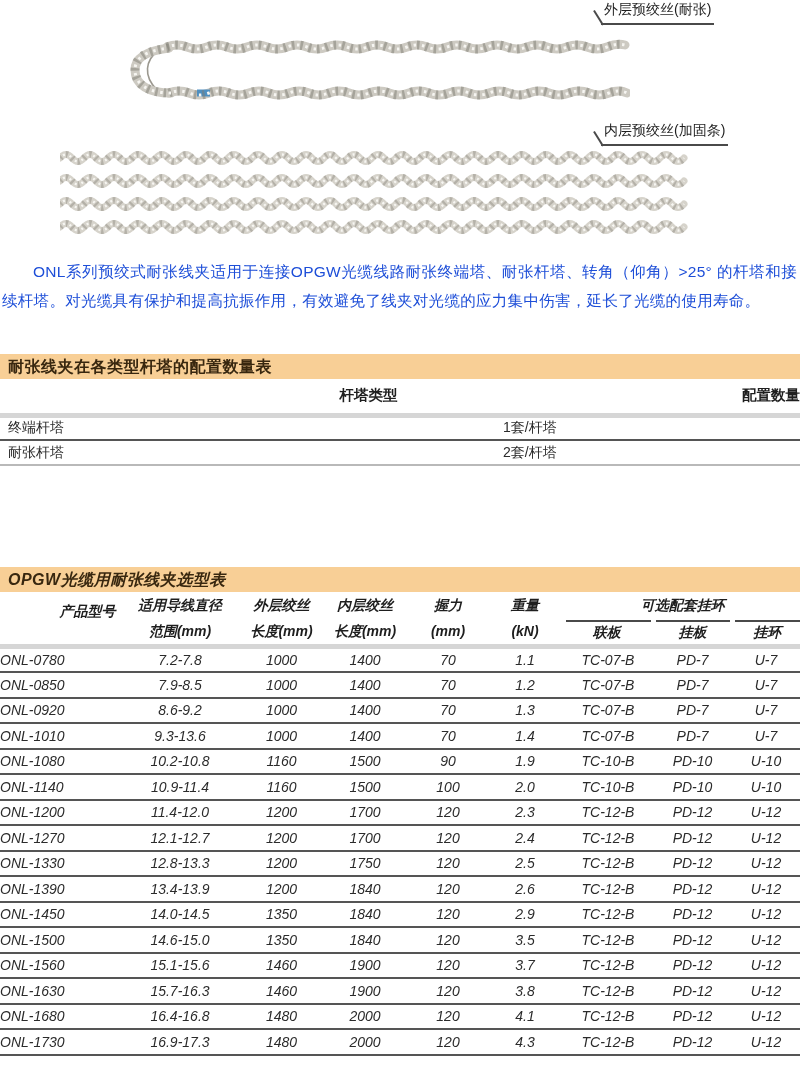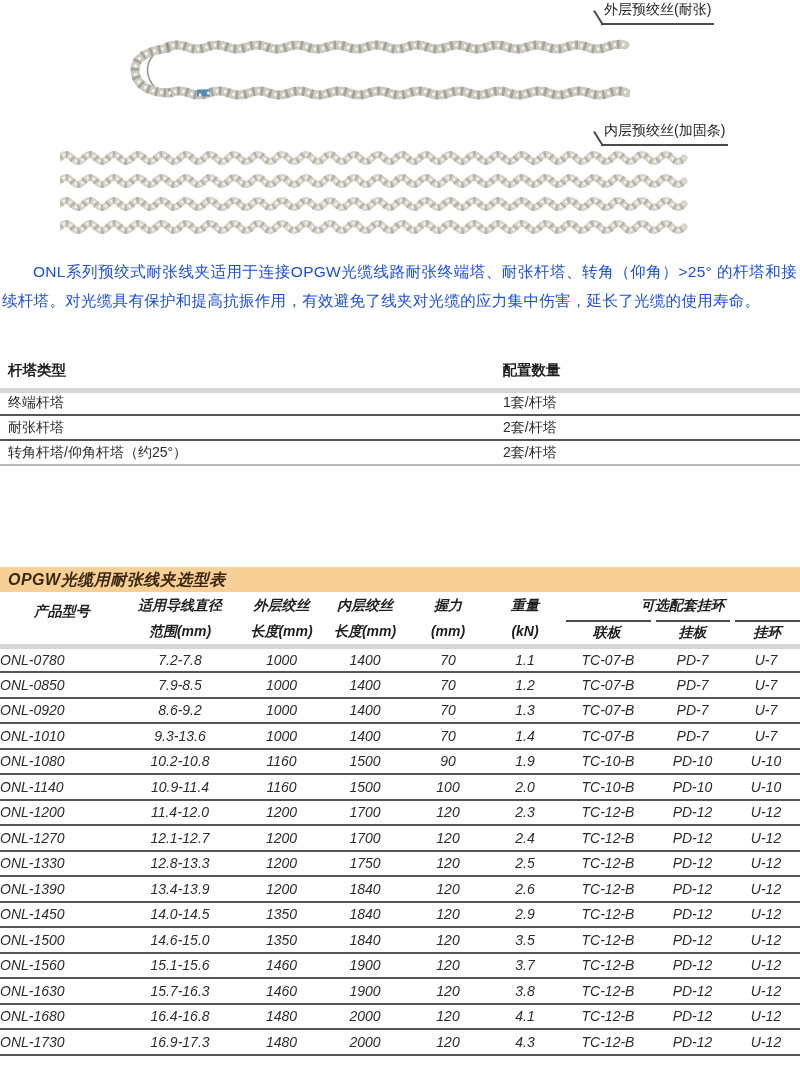--- a/index.html
+++ b/index.html
@@ -60,21 +60,21 @@
     font-weight:bold;
     font-size:16px;
     padding-left:8px;
     letter-spacing:.5px;
   }
 
   
   .tbl1 { position:absolute; top:354px; left:0; width:800px; }
   table { width:100%; border-collapse:collapse; table-layout:fixed; }
   .t1 th {
-    text-align:left; font-weight:bold; font-size:14.5px; color:#1e1e1e;
+    text-align:right; font-weight:bold; font-size:14.5px; color:#1e1e1e;
     height:36px; vertical-align:middle;
     border-bottom:5px solid #d6d6d6;
     padding-left:8px;
   }
   .t1 th + th { border-left:5px solid #fff; padding-left:100px; }
   .t1 td {
     height:25px; font-size:14px; color:#2b2b2b;
     border-bottom:2px solid #555;
     padding-left:8px; vertical-align:middle;
   }
@@ -82,21 +82,21 @@
   .t1 tr:last-child td { border-bottom:2px solid #b9b9b9; }
 
   
   .tbl2 { position:absolute; top:567px; left:0; width:800px;font-style:italic; }
   .t2 thead th {
     font-weight:bold; font-size:14px; color:#1e1e1e;
     text-align:center; vertical-align:middle;
     border-bottom:5px solid #d6d6d6;
   }
   .t2 thead th + th { border-left:5px solid #fff; }
-  .t2 th.c1 { text-align:center; vertical-align:top; padding:6px 0 0 8px; }
+  .t2 th.c1 { text-align:right; vertical-align:top; padding:6px 0 0 8px; }
   .t2 .hl { line-height:26px; font-weight:bold; }
   .t2 th.ring-group {
     height:27px;
     border-bottom:2px solid #4a4a4a;
   }
   .t2 th.sub { height:23px; }
   .t2 td {
     height:25.5px; font-size:14px; color:#2b2b2b;
     text-align:center; vertical-align:middle;
     border-bottom:2px solid #555;
@@ -163,42 +163,39 @@
   </div>
   <div class="fig-label" style="left:601px; top:122px;">
     <span>内层预绞丝(加固条)</span>
     <span class="diag"></span>
   </div>
 </div>
 
 <p class="intro">ONL系列预绞式耐张线夹适用于连接OPGW光缆线路耐张终端塔、耐张杆塔、转角（仰角）&gt;25° 的杆塔和接续杆塔。对光缆具有保护和提高抗振作用，有效避免了线夹对光缆的应力集中伤害，延长了光缆的使用寿命。</p>
 
 <section class="tbl1">
+  <div class="bar">耐张线夹在各类型杆塔的配置数量表</div>
   <table class="t1">
     <colgroup>
         <col style="width:400px">
         <col style="width:400px">
       </colgroup>
     <thead>
       <tr>
         <th>杆塔类型</th>
         <th>配置数量</th>
       </tr>
     </thead>
     <tbody>
         <tr>
           <td>终端杆塔</td>
           <td>1套/杆塔</td>
         </tr>
         <tr>
           <td>耐张杆塔</td>
-          <td>2套/杆塔</td>
-        </tr>
-        <tr>
-          <td>转角杆塔/仰角杆塔（约25°）</td>
           <td>2套/杆塔</td>
         </tr>
       </tbody>
   </table>
 </section>
 
 <section class="tbl2">
   <div class="bar">OPGW光缆用耐张线夹选型表</div>
   <table class="t2">
     <colgroup>

